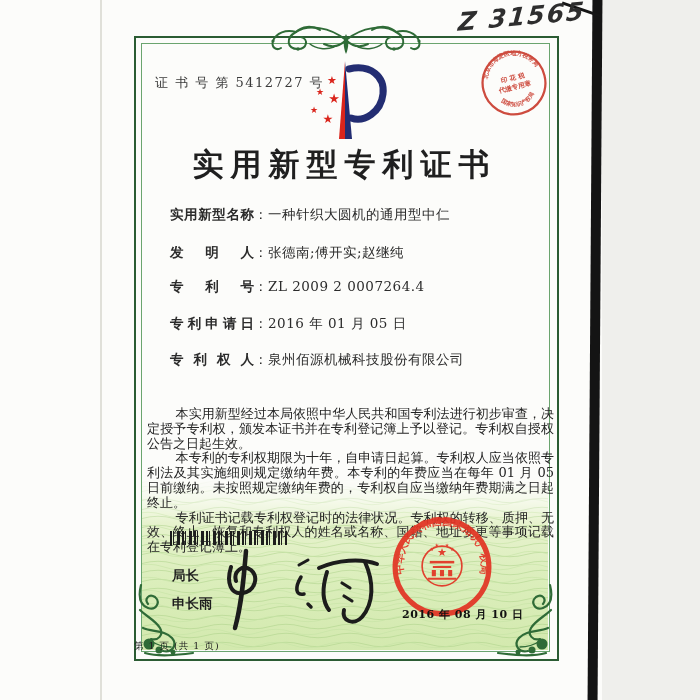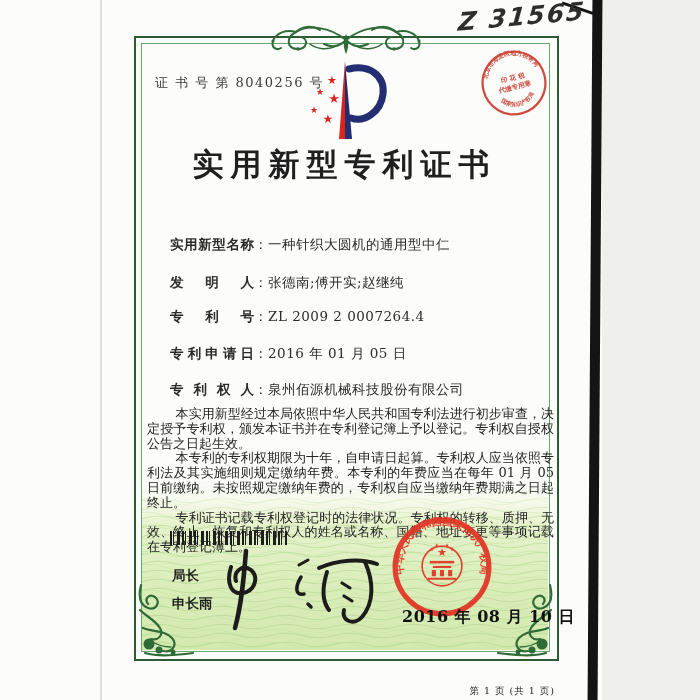--- a/index.html
+++ b/index.html
@@ -30,42 +30,42 @@
         mask-image:linear-gradient(to bottom,transparent 0,#000 26%);}
   .band svg{position:absolute;inset:0;}
 
   
   .cert-no{position:absolute;left:155px;top:74px;font-size:13px;letter-spacing:1.5px;color:#3a3a3a;}
   .logo{position:absolute;left:301px;top:57px;}
   .title{position:absolute;left:134px;top:144px;width:421px;text-align:center;
          font-size:31px;font-weight:bold;letter-spacing:7px;color:#1f1f1f;}
 
   
-  .field{position:absolute;left:170px;width:384px;font-size:13.5px;color:#2b2b2b;white-space:nowrap;margin-top:30px;}
+  .field{position:absolute;left:170px;width:384px;font-size:13.5px;color:#2b2b2b;white-space:nowrap;}
   .flabel{display:inline-block;width:84px;text-align:justify;text-align-last:justify;
           font-weight:bold;vertical-align:top;}
   .fvalue{font-weight:normal;letter-spacing:.5px;}
   .f1{top:206px}.f2{top:244px}.f3{top:278px}.f4{top:315px}.f5{top:351px}.f6{top:385px}
 
   
   .paras{position:absolute;left:147px;top:407px;width:407px;}
   .paras p{margin:0;font-size:13px;line-height:14.8px;text-indent:2.2em;
            text-align:justify;color:#242424;}
 
   
   .barcode{position:absolute;left:170px;top:531px;width:117px;height:14px;
       background:repeating-linear-gradient(90deg,#1d1d1d 0 2px,rgba(0,0,0,0) 2px 3px,#1d1d1d 3px 4px,rgba(0,0,0,0) 4px 7px,#1d1d1d 7px 10px,rgba(0,0,0,0) 10px 12px);}
   .signer{position:absolute;left:172px;top:562px;font-family:Liberation Serif, serif;
           font-weight:bold;font-size:13.5px;line-height:28px;color:#1e1e1e;}
   .signature{position:absolute;left:215px;top:541px;}
   .issue-seal{position:absolute;left:391px;top:516px;opacity:.93;}
-  .seal-date{position:absolute;left:402px;top:607px;font-weight:bold;font-size:16px;
+  .seal-date{position:absolute;left:402px;top:607px;font-weight:bold;font-size:11px;
              letter-spacing:.5px;color:#111;white-space:nowrap;}
-  .footer{position:absolute;left:134px;top:640px;width:421px;text-align:right;
-          font-size:9.5px;color:#222;letter-spacing:1px;margin-top:45px;}
+  .footer{position:absolute;left:134px;top:640px;width:421px;text-align:left;
+          font-size:9.5px;color:#222;letter-spacing:1px;}
 
   .tax-seal{position:absolute;left:479px;top:48px;transform:rotate(-14deg);opacity:.9;}
 </style>
 </head>
 <body>
 
 <div class="stage">
 
   <div class="right-strip"></div>
   <div class="spine"></div>
@@ -126,21 +126,21 @@
         <path d="M6,45 C15,49 28,47 35,55 C41,62 35,70 26,68"></path>
         <path d="M8,70 C22,74 40,72 56,70"></path>
         <path d="M14,58 C20,62 26,64 34,64" stroke-width="1.5"></path>
       </g>
       <circle cx="12" cy="61" r="5.5" fill="#2f6b37"></circle>
       <circle cx="22" cy="67" r="3.5" fill="#2f6b37"></circle>
       <circle cx="36" cy="69" r="2.5" fill="#2f6b37"></circle>
     </g>
   </svg>
 
-  <div class="cert-no">证 书 号 第 8040256 号</div>
+  <div class="cert-no">证 书 号 第 5412727 号</div>
 
   <svg class="logo" width="92" height="90" viewBox="0 0 92 90">
     <path d="M48,12 C70,7 84,20 82,37 C80,55 63,66 50,61" fill="none" stroke="#232d72" stroke-width="7" stroke-linecap="round"></path>
     <polygon points="44,4 38,82 44,82" fill="#da251c"></polygon>
     <polygon points="44,4 44,82 51,82" fill="#232d72"></polygon>
     <g fill="#da251c" font-family="DejaVu Sans, sans-serif" text-anchor="middle">
       <text x="31" y="27" font-size="11">★</text>
       <text x="19" y="38" font-size="9">★</text>
       <text x="33" y="46" font-size="13">★</text>
       <text x="13" y="56" font-size="9">★</text>

